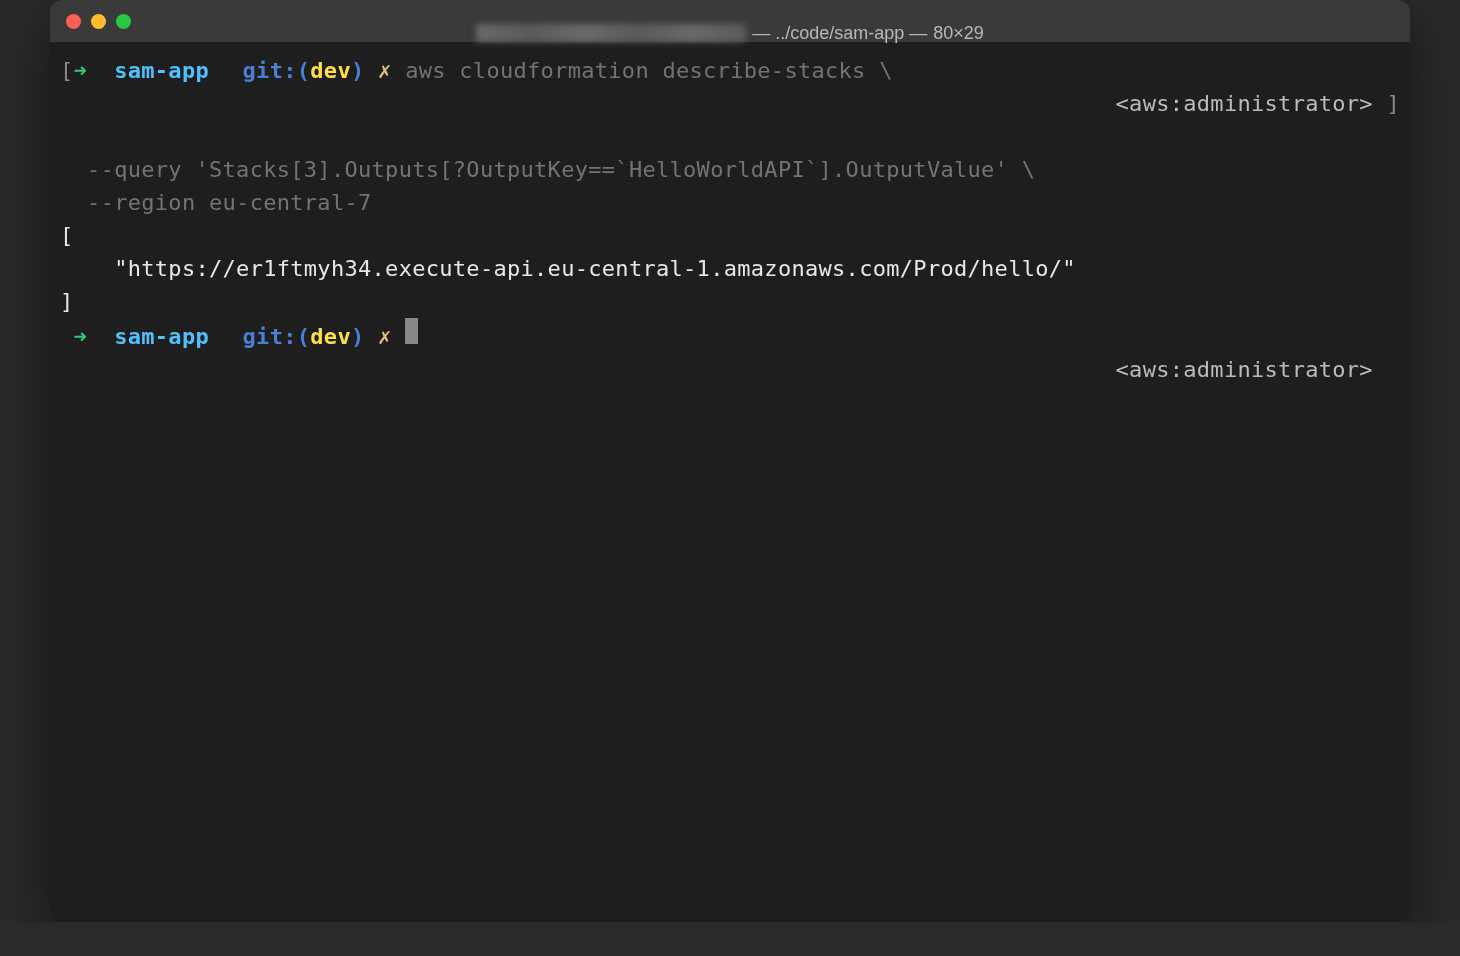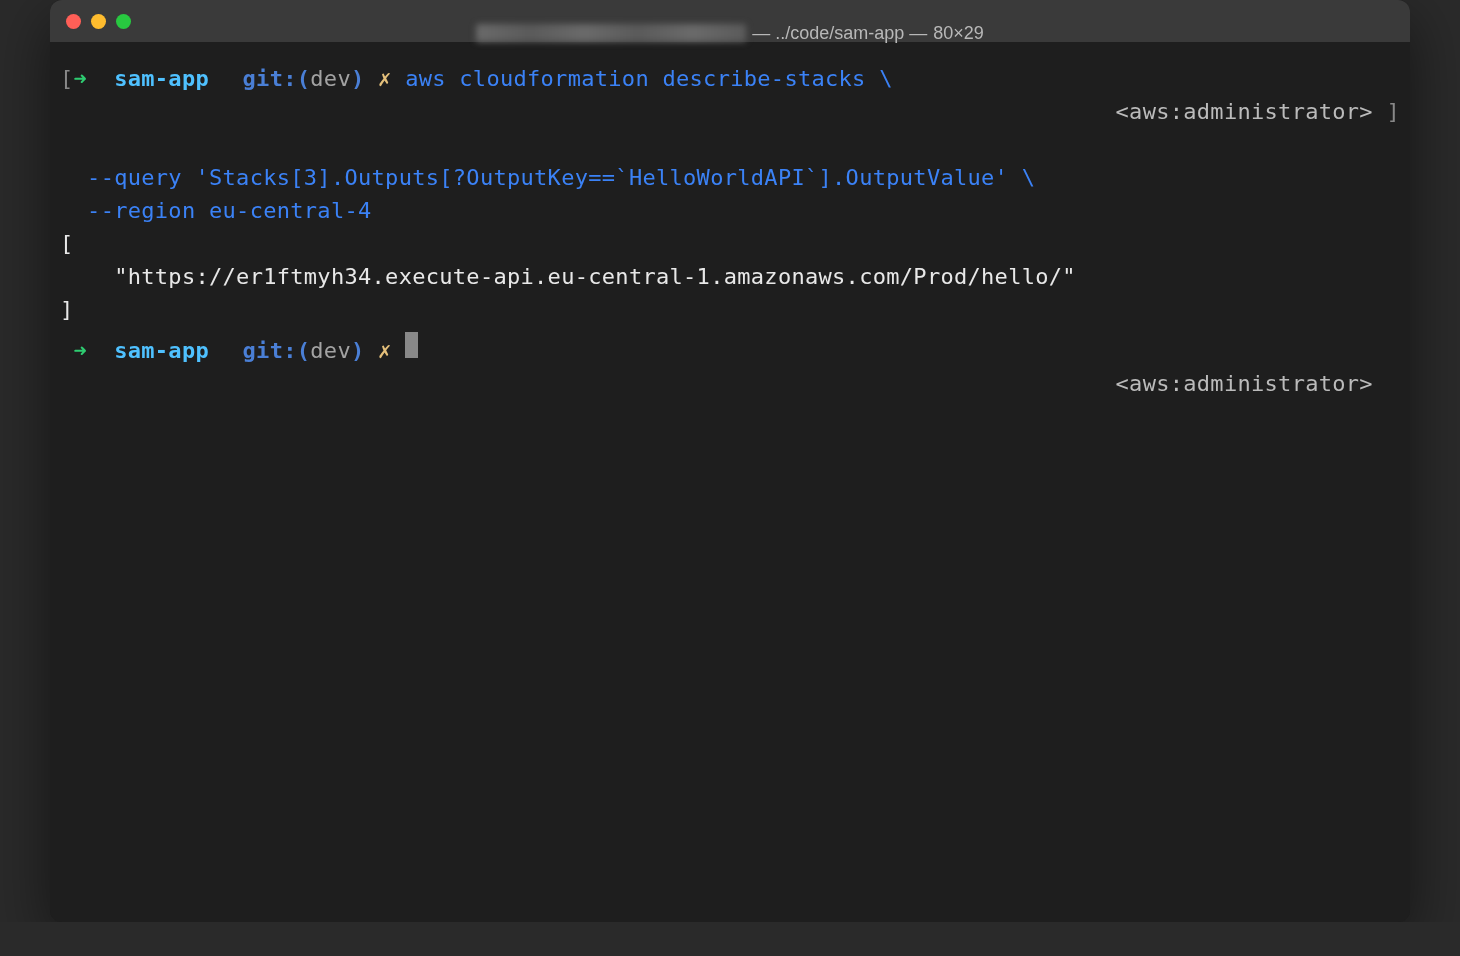--- a/index.html
+++ b/index.html
@@ -81,26 +81,26 @@
       justify-content: space-between;
       align-items: baseline;
     }
     .line-empty-prompt {
       display: flex;
       justify-content: space-between;
       align-items: baseline;
     }
     .bracket { color: #888; }
     .arrow { color: #2ecc71; font-weight: bold; }
-    .dir { color: #4fc1ff; font-weight: bold; margin-top: 8px; }
+    .dir { color: #4fc1ff; font-weight: bold; }
     .git-label { color: #4a7fd6; font-weight: bold; margin-left: 20px; }
     .paren { color: #4a7fd6; font-weight: bold; }
-    .branch { color: #a3a3a3; font-weight: normal; }
+    .branch { color: #fde047; font-weight: bold; }
     .x-mark { color: #e5c07b; font-weight: bold; }
-    .cmd { color: #3b82f6; }
+    .cmd { color: #737373; }
     .aws-badge { color: #bbbbbb; margin-left: 45px; }
     .output-text { color: #e8e8e8; }
     .cursor {
       display: inline-block;
       width: 13px;
       height: 26px;
       background: #888;
       vertical-align: text-bottom;
       margin-bottom: -2px;
     }
@@ -135,21 +135,21 @@
     <div class="line1">
       <span class="left-group">
         <span class="bracket">[</span><span class="arrow">➜</span><span>  </span><span class="dir">sam-app</span><span> </span><span class="git-label">git:</span><span class="paren">(</span><span class="branch">dev</span><span class="paren">)</span><span> </span><span class="x-mark">✗</span><span> </span><span class="cmd">aws cloudformation describe-stacks \</span>
       </span>
       <span class="right-group">
         <span class="aws-badge">&lt;aws:administrator&gt;</span><span class="bracket"> </span><span class="bracket">]</span>
       </span>
     </div>
 
     <span class="line cmd">  --query 'Stacks[3].Outputs[?OutputKey==`HelloWorldAPI`].OutputValue' \</span>
-    <span class="line cmd">  --region eu-central-4</span>
+    <span class="line cmd">  --region eu-central-7</span>
 
     <span class="line output-text">[</span>
     <span class="line output-text">    "https://er1ftmyh34.execute-api.eu-central-1.amazonaws.com/Prod/hello/"</span>
     <span class="line output-text">]</span>
 
     <div class="line-empty-prompt">
       <span class="left-group">
         <span> </span><span class="arrow">➜</span><span>  </span><span class="dir">sam-app</span><span> </span><span class="git-label">git:</span><span class="paren">(</span><span class="branch">dev</span><span class="paren">)</span><span> </span><span class="x-mark">✗</span><span> </span><span class="cursor"></span>
       </span>
       <span class="right-group">

